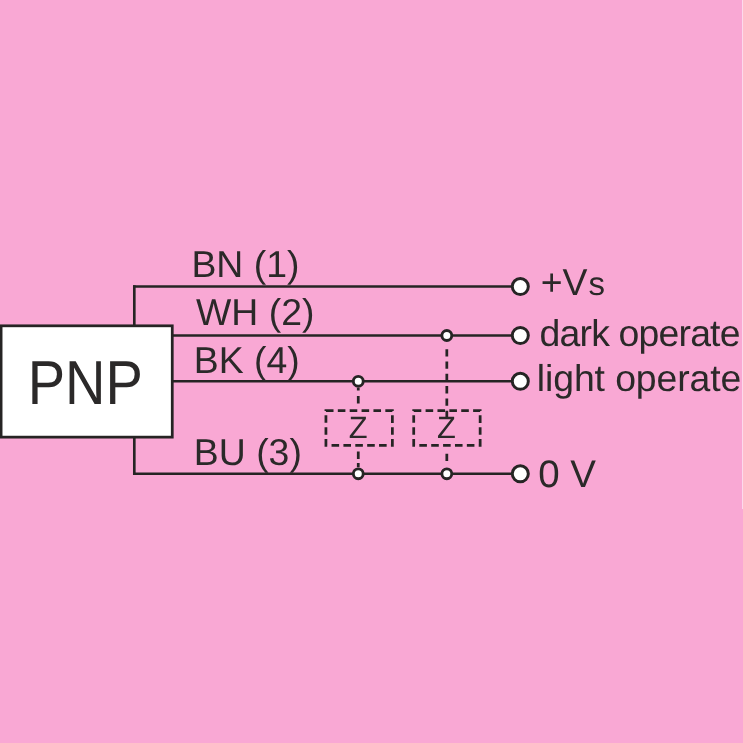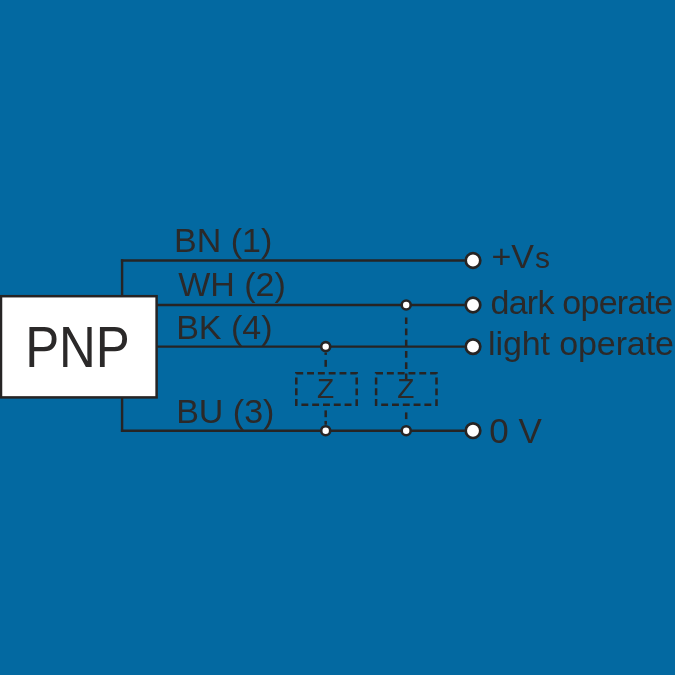--- a/index.html
+++ b/index.html
@@ -1,16 +1,16 @@
 <!DOCTYPE html>
 <html><head>
 <meta charset="utf-8">
 <style>
   html,body{margin:0;padding:0;background:#ffffff;}
-  .stage{position:relative;width:675px;height:675px;background:#0369a1;overflow:hidden;}
+  .stage{position:relative;width:675px;height:675px;background:#f9a8d4;overflow:hidden;}
   svg{position:absolute;left:0;top:0;filter:blur(0.4px);}
   text{font-family:"Liberation Sans",sans-serif;fill:#2b2929;}
 </style>
 </head>
 <body>
 <div class="stage">
 <svg width="675" height="675" viewBox="0 0 675 675">
   <g stroke="#262424" stroke-width="2.4" fill="none">
 
     <line x1="120.9" y1="260.5" x2="464.8" y2="260.5"></line>

